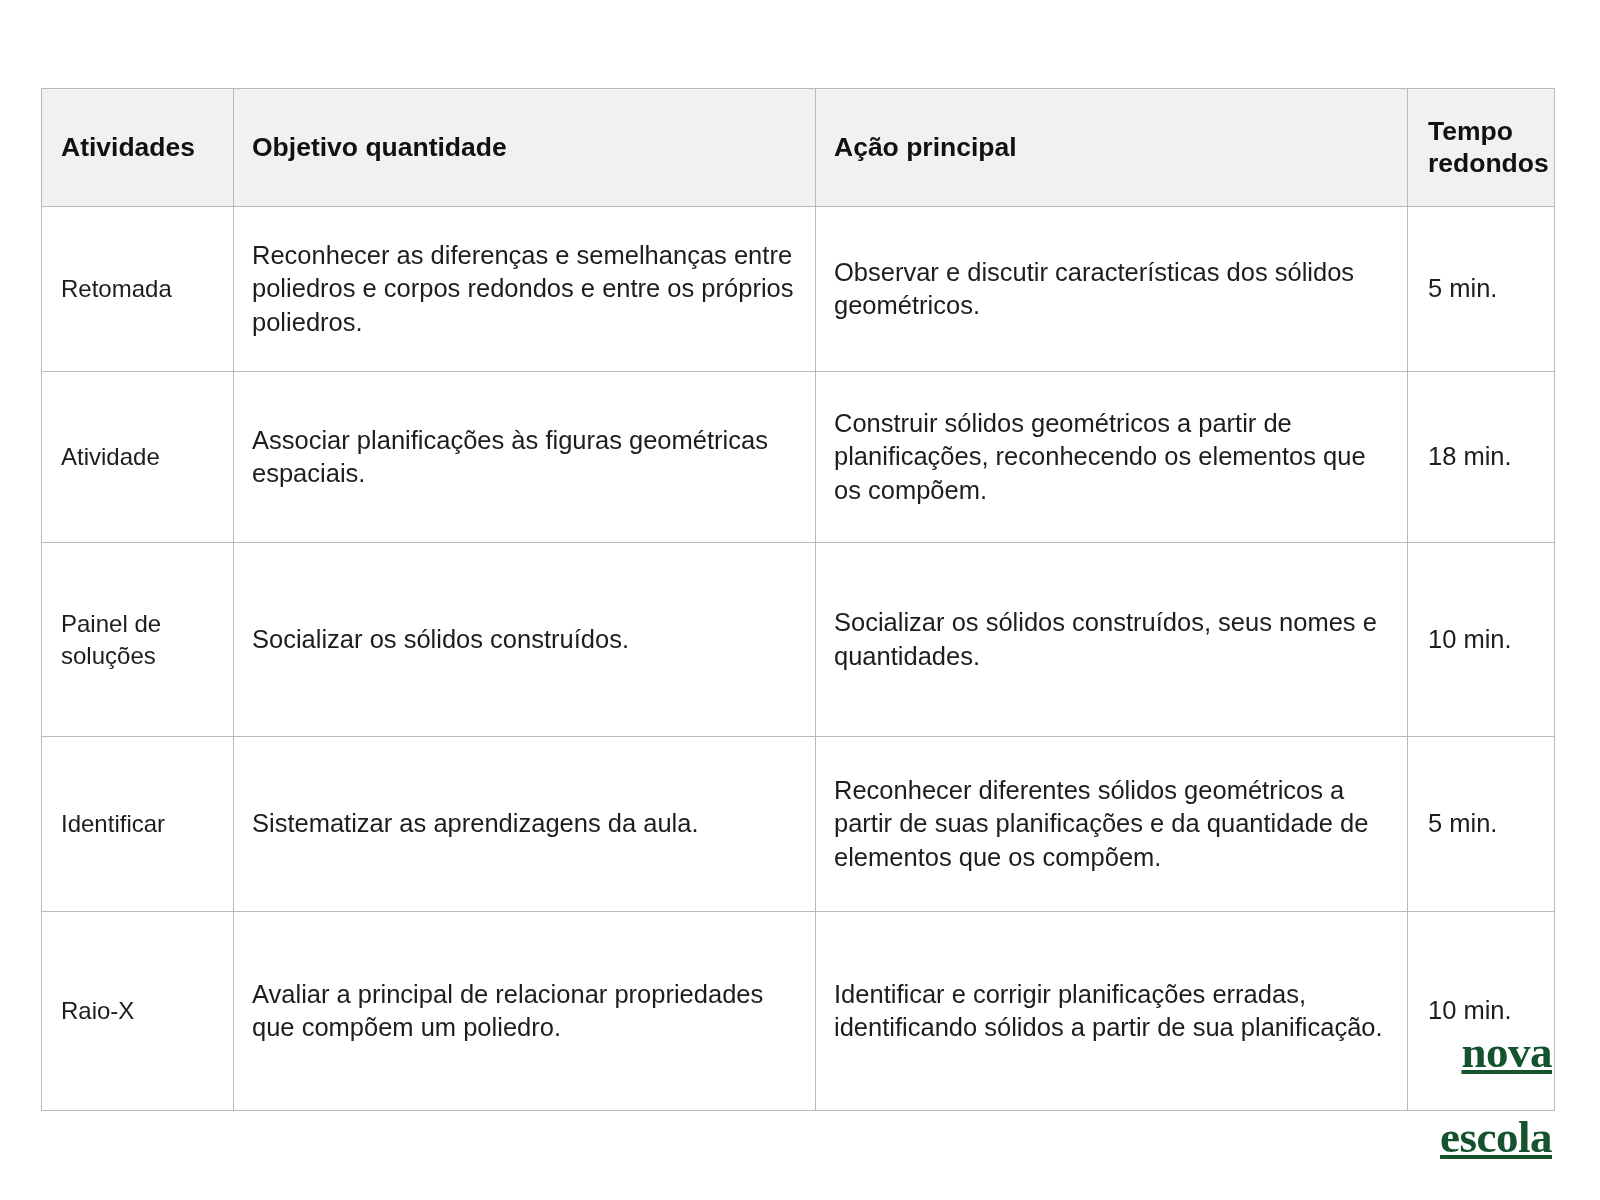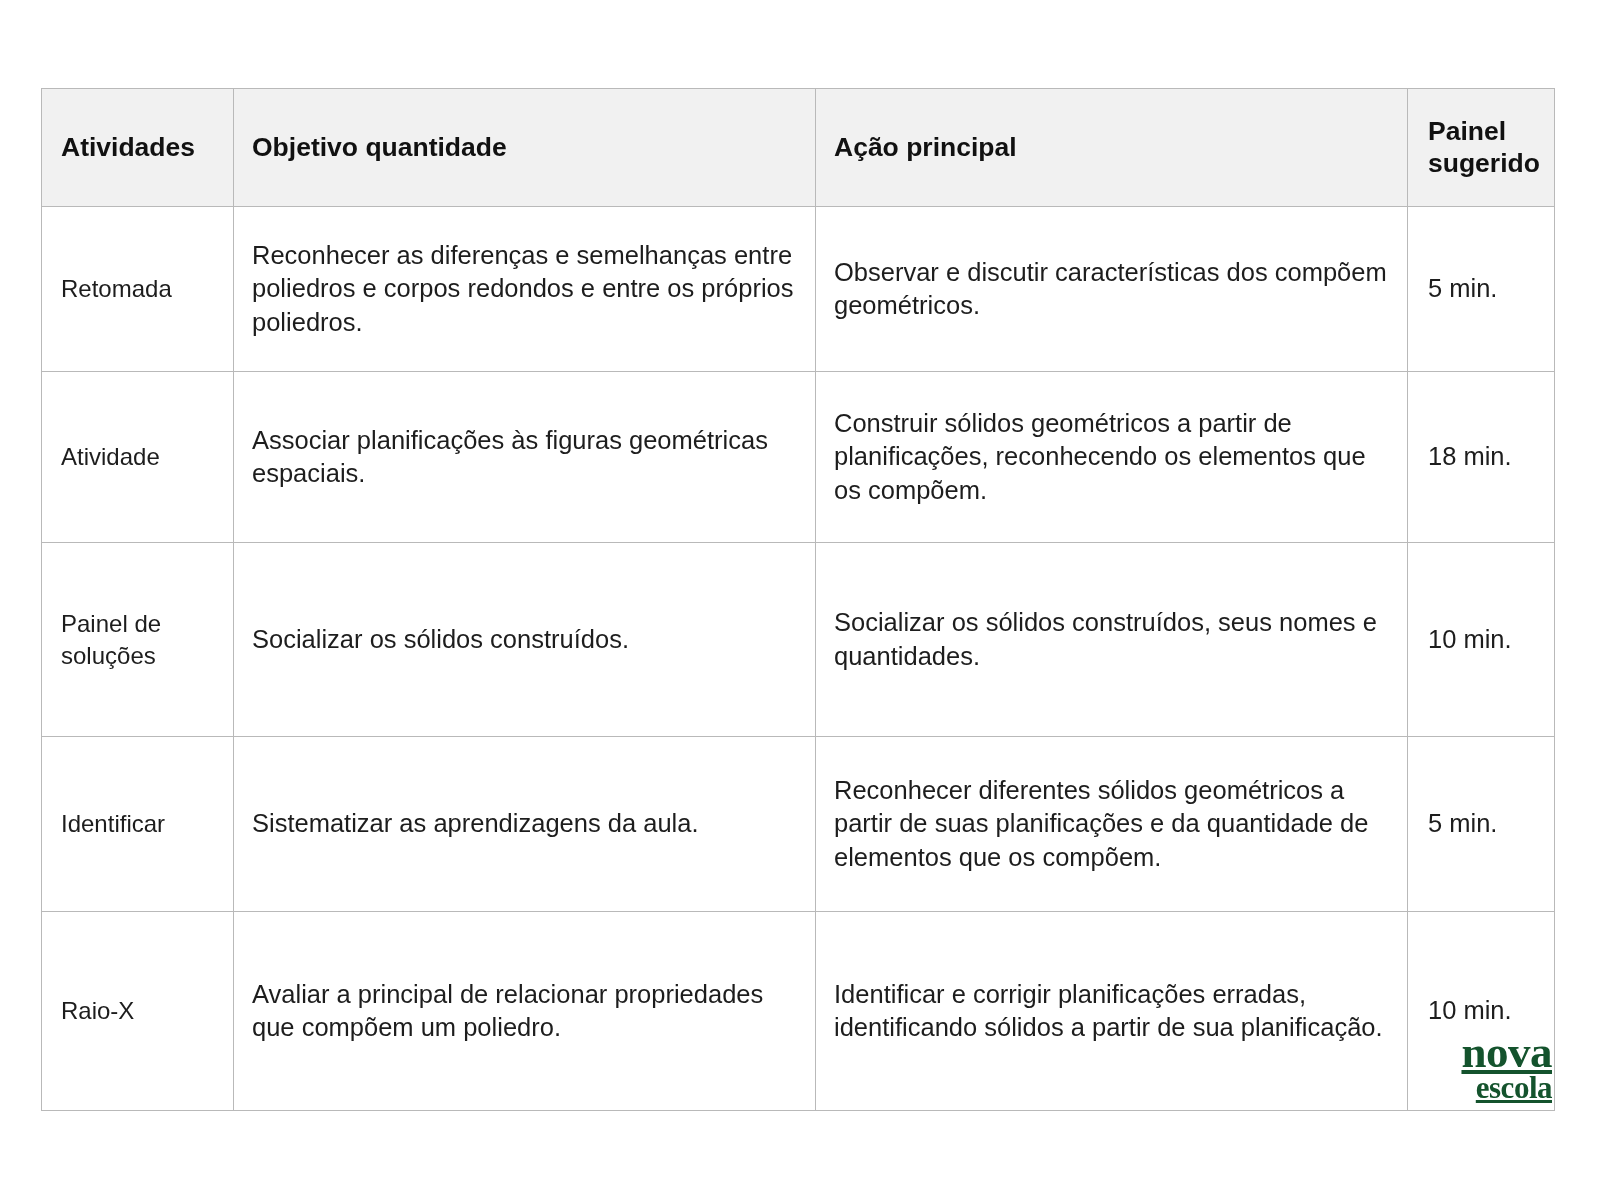--- a/index.html
+++ b/index.html
@@ -101,49 +101,50 @@
     letter-spacing: -0.5px;
     user-select: none;
     text-decoration: underline;
   }
   .brand .brand-line-1 {
     display: block;
     font-size: 45px;
   }
   .brand .brand-line-2 {
     display: block;
-    font-size: 31px;
+    font-size: 45px;
+    margin-top: 43px;
   }
 </style>
 </head>
 <body>
 
 <div class="page">
 
   <div class="table-wrap">
     <table class="activities">
       <colgroup>
         <col class="c-atividades">
         <col class="c-objetivo">
         <col class="c-acao">
         <col class="c-tempo">
       </colgroup>
       <thead>
         <tr>
           <th class="th-atividades" scope="col">Atividades</th>
           <th class="th-objetivo" scope="col">Objetivo quantidade</th>
           <th class="th-acao" scope="col">Ação principal</th>
-          <th class="th-tempo" scope="col">Painel sugerido</th>
+          <th class="th-tempo" scope="col">Tempo redondos</th>
         </tr>
       </thead>
       <tbody>
         <tr class="r0">
           <td class="cell-atividade">Retomada</td>
           <td class="cell-objetivo">Reconhecer as diferenças e semelhanças entre poliedros e corpos redondos e entre os próprios poliedros.</td>
-          <td class="cell-acao">Observar e discutir características dos compõem geométricos.</td>
+          <td class="cell-acao">Observar e discutir características dos sólidos geométricos.</td>
           <td class="cell-tempo">5 min.</td>
         </tr>
         <tr class="r1">
           <td class="cell-atividade">Atividade</td>
           <td class="cell-objetivo">Associar planificações às figuras geométricas espaciais.</td>
           <td class="cell-acao">Construir sólidos geométricos a partir de planificações, reconhecendo os elementos que os compõem.</td>
           <td class="cell-tempo">18 min.</td>
         </tr>
         <tr class="r2">
           <td class="cell-atividade">Painel de soluções</td>

